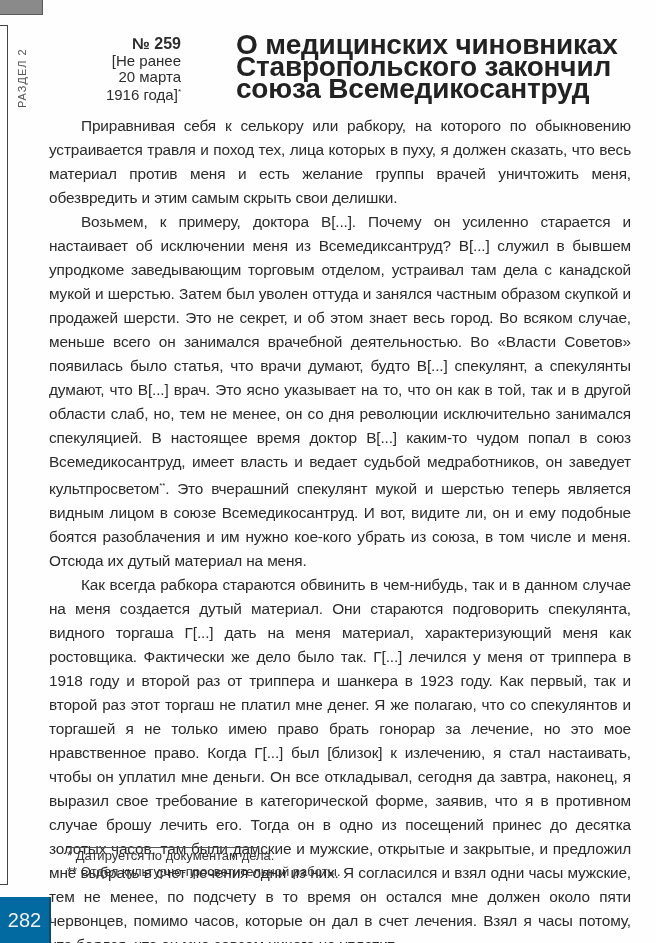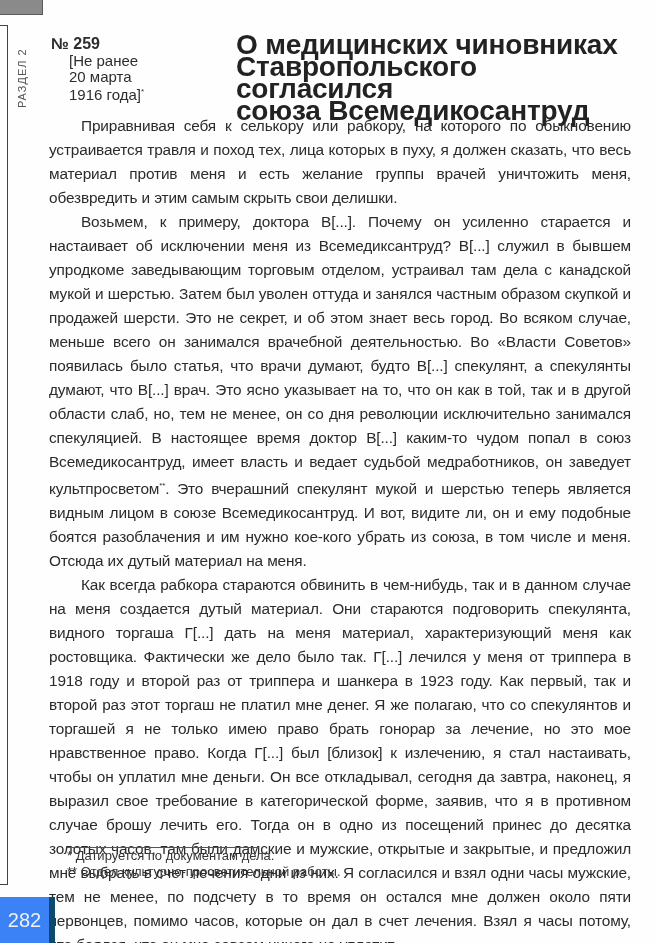--- a/index.html
+++ b/index.html
@@ -16,27 +16,27 @@
     position: absolute; left: 0; top: 25px; width: 7px; height: 858px;
     border: 1.5px solid #444; border-left: none; background: #fff;
   }
   .section-label {
     position: absolute; left: 16px; top: 28px; width: 22px; height: 80px;
     writing-mode: vertical-rl; transform: rotate(180deg);
     font-size: 11px; letter-spacing: 1px; color: #555; text-align: left;
   }
   .page-number {
     position: absolute; left: 0; top: 897px; width: 49px; height: 46px;
-    background: #3b82f6; color: #f0f0f0; font-size: 20px;
+    background: #0369a1; color: #f0f0f0; font-size: 20px;
     display: flex; align-items: center; justify-content: center;
-    border-right: 6px solid #0c4a6e;
+    border-right: 2px solid #0c4a6e;
   }
   .doc-meta {
     position: absolute; left: 51px; top: 36px; width: 130px;
-    font-size: 15px; line-height: 16px; color: #2d2d2d;
+    font-size: 15px; line-height: 16px; color: #2d2d2d; text-align: right;
   }
   .doc-number { font-weight: bold; font-size: 16px; display: block; margin-bottom: 1px; }
   .doc-date { display: block; font-size: 15px; line-height: 15.5px; margin-left: 18px; }
   .doc-date sup { font-size: 8px; }
   .doc-title {
     position: absolute; left: 236px; top: 34px; width: 400px;
     font-weight: bold; font-size: 28px; line-height: 22px; color: #222;
     letter-spacing: -0.2px;
   }
   .body-text {
@@ -65,21 +65,21 @@
 
 <div class="doc-meta">
   <span class="doc-number">№ 259</span>
   <span class="doc-date">[Не ранее</span>
   <span class="doc-date">20 марта</span>
   <span class="doc-date"><span>1916 года]</span><sup>*</sup></span>
 </div>
 
 <div class="doc-title">
   <div>О медицинских чиновниках</div>
-  <div>Ставропольского согласился</div>
+  <div>Ставропольского закончил</div>
   <div>союза Всемедикосантруд</div>
 </div>
 
 <div class="body-text">
   <p>Приравнивая себя к селькору или рабкору, на которого по обыкновению устраивается травля и поход тех, лица которых в пуху, я должен сказать, что весь материал против меня и есть желание группы врачей уничтожить меня, обезвредить и этим самым скрыть свои делишки.</p>
   <p><span>Возьмем, к примеру, доктора В[...]. Почему он усиленно старается и настаивает об исключении меня из Всемедиксантруд? В[...] служил в бывшем упродкоме заведывающим торговым отделом, устраивал там дела с канадской мукой и шерстью. Затем был уволен оттуда и занялся частным образом скупкой и продажей шерсти. Это не секрет, и об этом знает весь город. Во всяком случае, меньше всего он занимался врачебной деятельностью. Во «Власти Советов» появилась было статья, что врачи думают, будто В[...] спекулянт, а спекулянты думают, что В[...] врач. Это ясно указывает на то, что он как в той, так и в другой области слаб, но, тем не менее, он со дня революции исключительно занимался спекуляцией. В настоящее время доктор В[...] каким-то чудом попал в союз Всемедикосантруд, имеет власть и ведает судьбой медработников, он заведует культпросветом</span><sup>**</sup><span>. Это вчерашний спекулянт мукой и шерстью теперь является видным лицом в союзе Всемедикосантруд. И вот, видите ли, он и ему подобные боятся разоблачения и им нужно кое-кого убрать из союза, в том числе и меня. Отсюда их дутый материал на меня.</span></p>
   <p>Как всегда рабкора стараются обвинить в чем-нибудь, так и в данном случае на меня создается дутый материал. Они стараются подговорить спекулянта, видного торгаша Г[...] дать на меня материал, характеризующий меня как ростовщика. Фактически же дело было так. Г[...] лечился у меня от триппера в 1918 году и второй раз от триппера и шанкера в 1923 году. Как первый, так и второй раз этот торгаш не платил мне денег. Я же полагаю, что со спекулянтов и торгашей я не только имею право брать гонорар за лечение, но это мое нравственное право. Когда Г[...] был [близок] к излечению, я стал настаивать, чтобы он уплатил мне деньги. Он все откладывал, сегодня да завтра, наконец, я выразил свое требование в категорической форме, заявив, что я в противном случае брошу лечить его. Тогда он в одно из посещений принес до десятка золотых часов, там были дамские и мужские, открытые и закрытые, и предложил мне выбрать в счет лечения одни из них. Я согласился и взял одни часы мужские, тем не менее, по подсчету в то время он остался мне должен около пяти червонцев, помимо часов, которые он дал в счет лечения. Взял я часы потому, что боялся, что он мне совсем ничего не уплатит.</p>
 </div>
 
 <div class="footnote-rule"></div>

